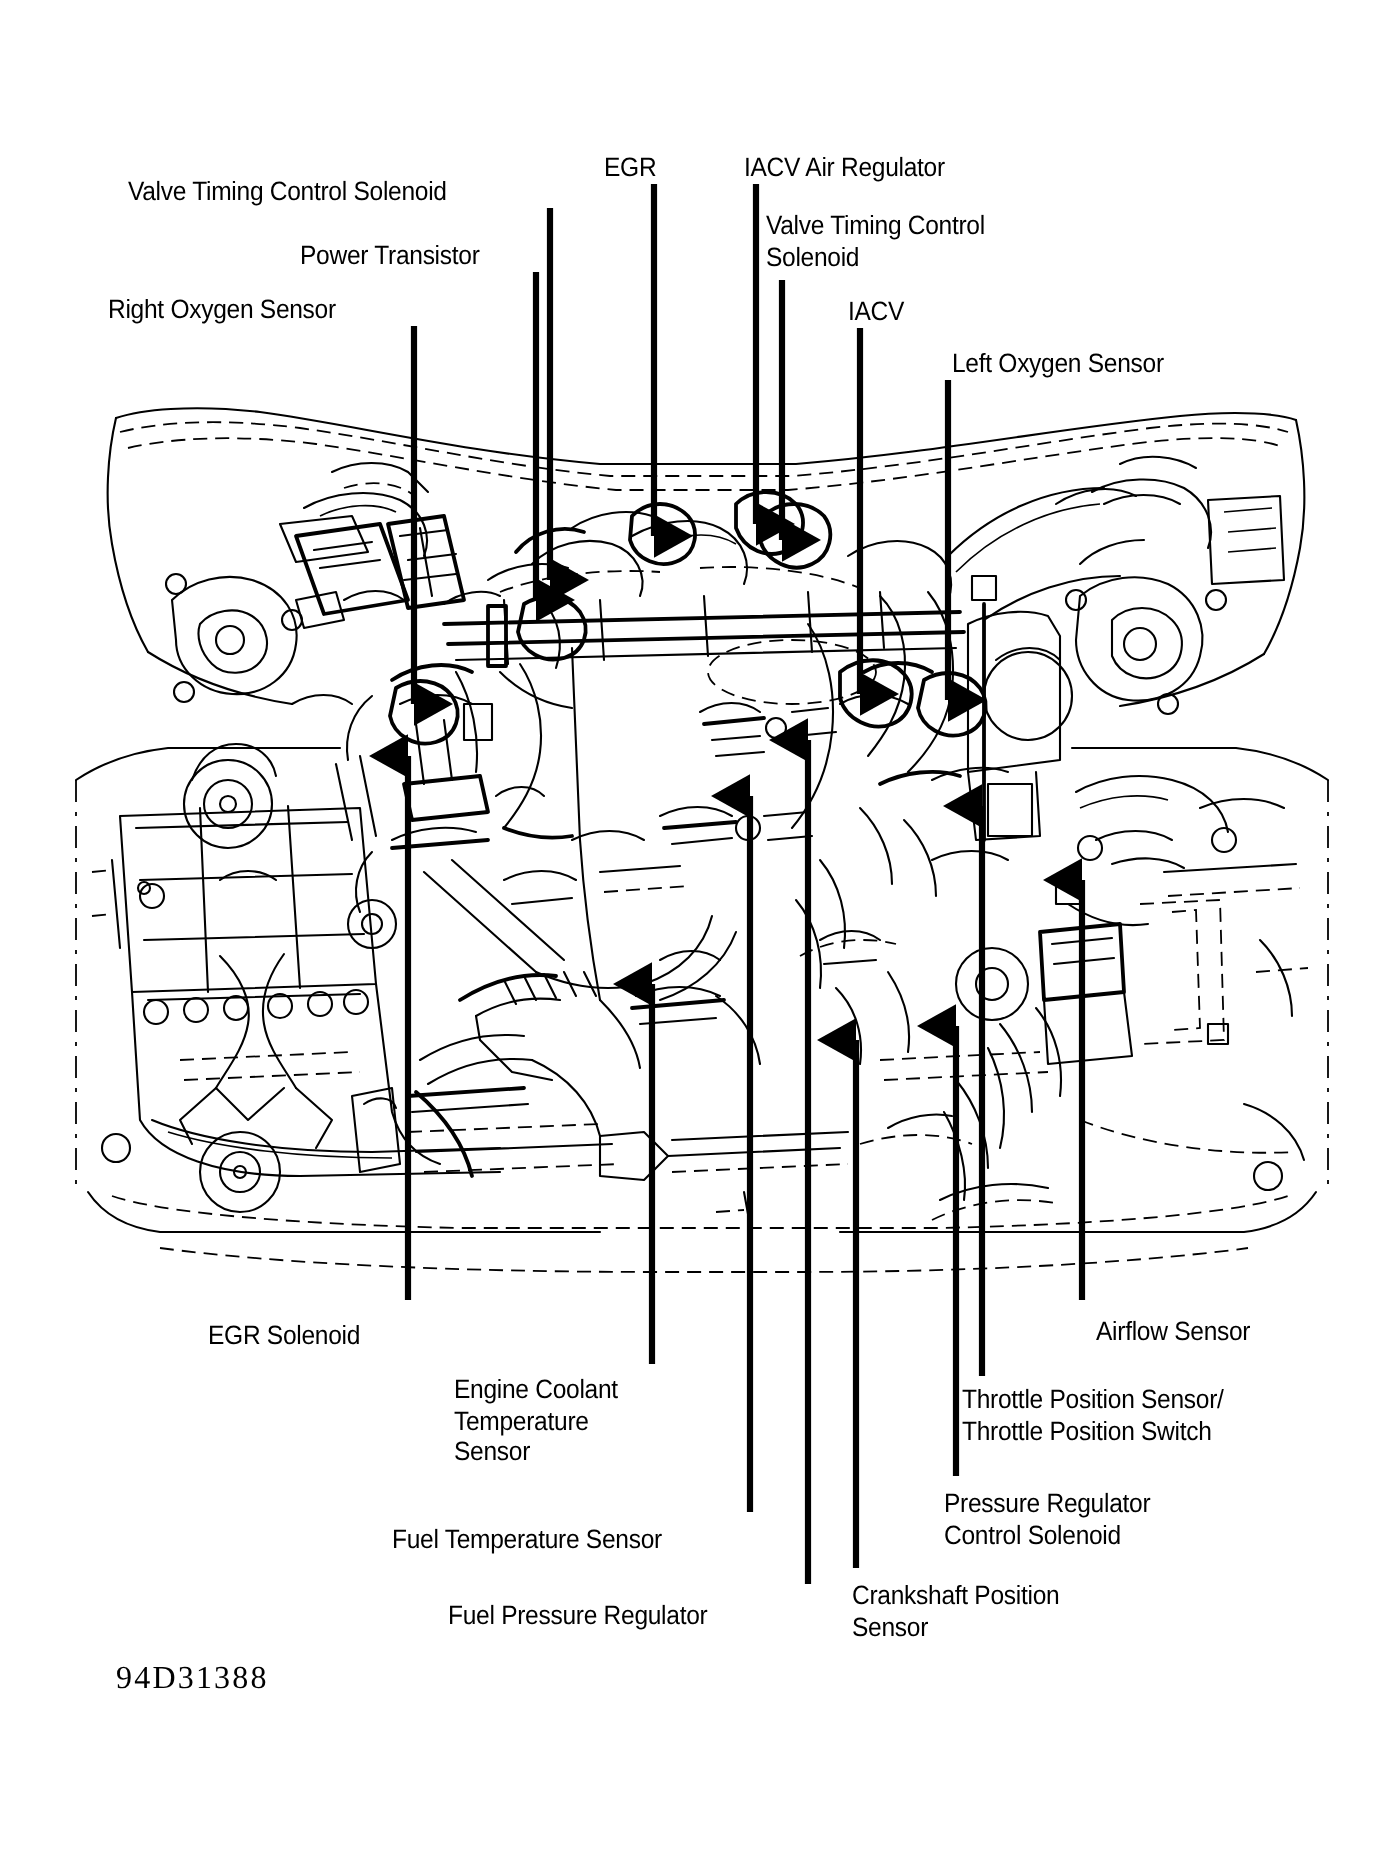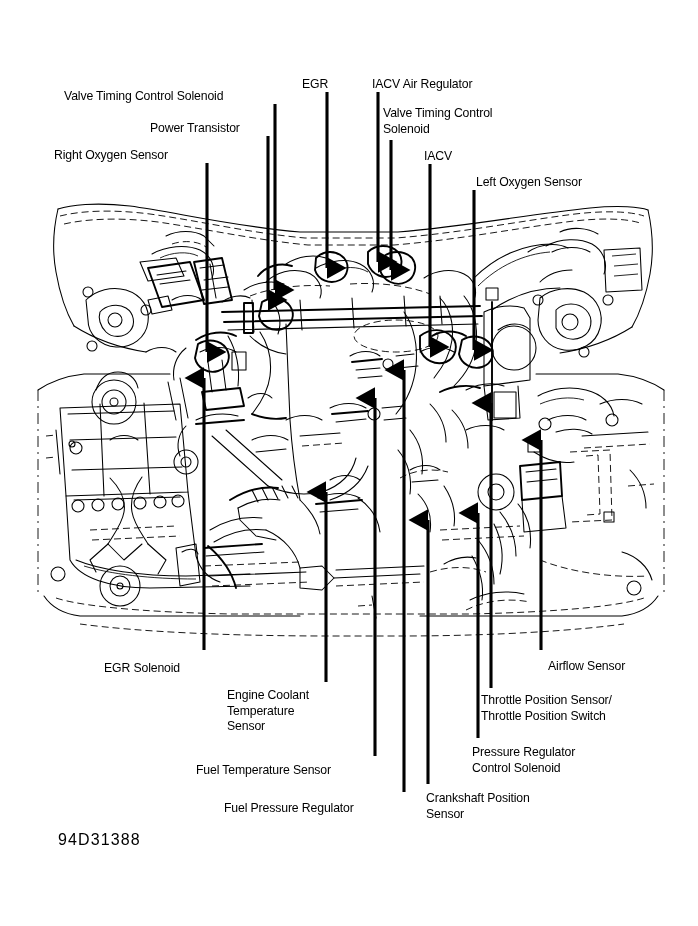--- a/index.html
+++ b/index.html
@@ -18,21 +18,21 @@
     line-height:15.5px;
     letter-spacing:-0.15px;
     white-space:pre;
     color:#000;
     transform:scaleX(0.93);
     transform-origin:left top;
   }
   .figid{
     position:absolute;
     left:58px;top:831px;
-    font-family:Liberation Sans, sans-serif;
+    font-family:Liberation Serif, serif;
     font-size:16px;
     letter-spacing:1.1px;
     color:#000;
   }
   .ln{stroke:#000;fill:none;}
   .thick{stroke-width:3.1;stroke-linecap:butt;}
   .art{stroke:#000;fill:none;stroke-width:1.05;stroke-linecap:round;stroke-linejoin:round;}
   .art-thin{stroke:#000;fill:none;stroke-width:0.85;}
   .art-dash{stroke:#000;fill:none;stroke-width:0.9;stroke-dasharray:7 4;}
   .art-dash2{stroke:#000;fill:none;stroke-width:0.9;stroke-dasharray:11 5 2 5;}

